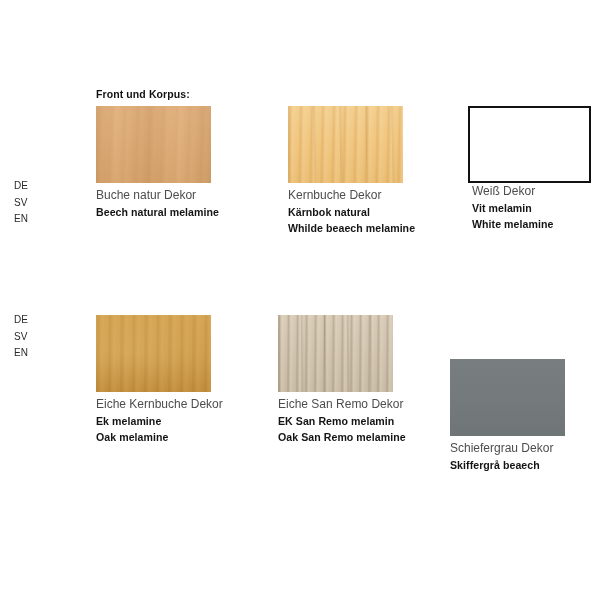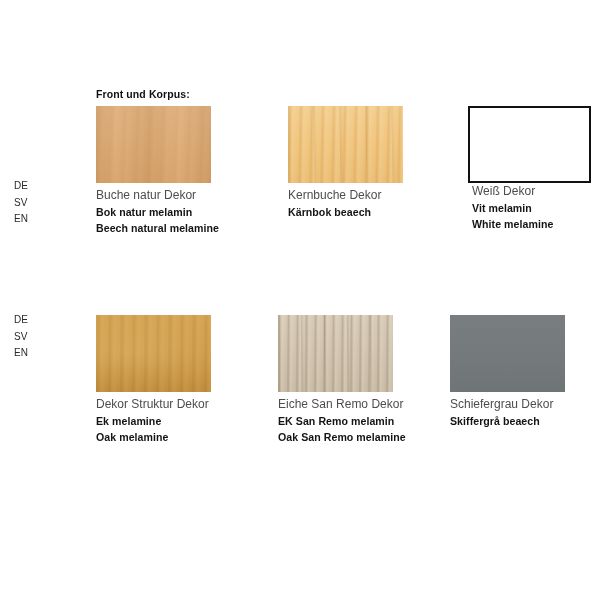--- a/index.html
+++ b/index.html
@@ -57,21 +57,21 @@
   .row.row-2 { top: 315px; }
 
   .cell {
     position: absolute;
     top: 0;
   }
   .cell.c1 { left: 96px; }
   .row-1 .cell.c2 { left: 288px; }
   .row-1 .cell.c3 { left: 437px; margin-left: 31px; }
   .row-2 .cell.c2 { left: 278px; }
-  .row-2 .cell.c3 { left: 450px; }
+  .row-2 .cell.c3 { left: 450px; margin-top: 44px; }
 
   
   .swatch {
     width: 115px;
     height: 77px;
     position: relative;
     overflow: hidden;
   }
   .swatch.outlined {
     width: 123px;
@@ -209,32 +209,32 @@
   </div>
 
   <div class="row row-1">
 
     <div class="cell c1">
       <div class="swatch sw-beech">
         <div class="grain"></div>
       </div>
       <div class="captions">
         <span class="caption de">Buche natur Dekor</span>
-        <span class="caption sv">Bok natur melamin</span>
         <span class="caption en">Beech natural melamine</span>
       </div>
     </div>
 
     <div class="cell c2">
       <div class="swatch sw-kernbuche">
         <div class="grain"></div>
       </div>
       <div class="captions">
         <span class="caption de">Kernbuche Dekor</span>
-        <span class="caption sv">Kärnbok beaech</span>
+        <span class="caption sv">Kärnbok natural</span>
+        <span class="caption en">Whilde beaech melamine</span>
       </div>
     </div>
 
     <div class="cell c3">
       <div class="swatch outlined"></div>
       <div class="captions">
         <span class="caption de">Weiß Dekor</span>
         <span class="caption sv">Vit melamin</span>
         <span class="caption en">White melamine</span>
       </div>
@@ -248,21 +248,21 @@
     <span class="lang-code">EN</span>
   </div>
 
   <div class="row row-2">
 
     <div class="cell c1">
       <div class="swatch sw-oak">
         <div class="grain"></div>
       </div>
       <div class="captions">
-        <span class="caption de">Dekor Struktur Dekor</span>
+        <span class="caption de">Eiche Kernbuche Dekor</span>
         <span class="caption sv">Ek melamine</span>
         <span class="caption en">Oak  melamine</span>
       </div>
     </div>
 
     <div class="cell c2">
       <div class="swatch sw-sanremo">
         <div class="grain"></div>
       </div>
       <div class="captions">

